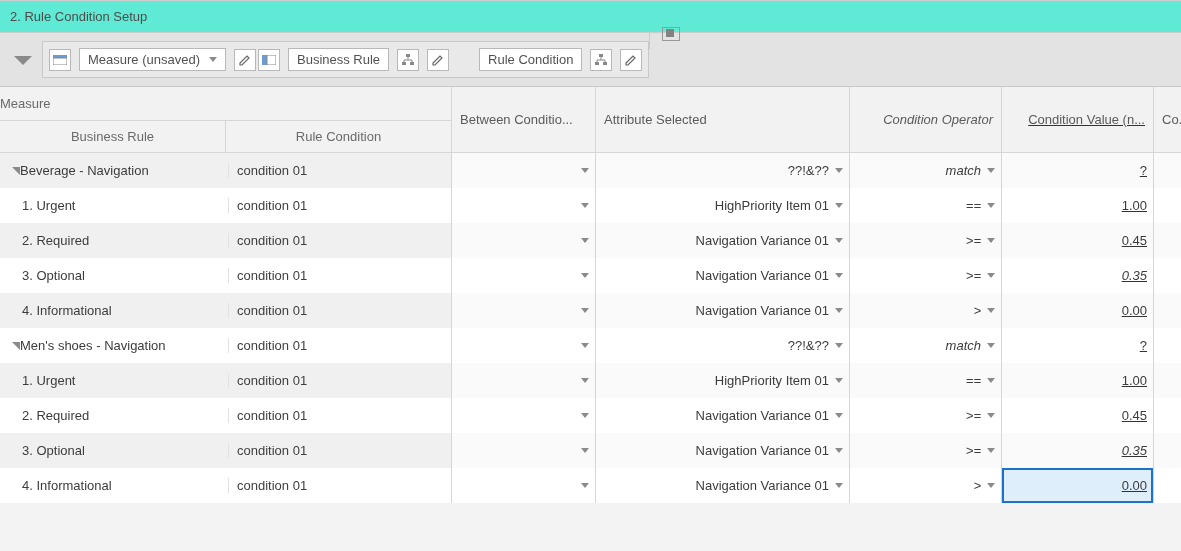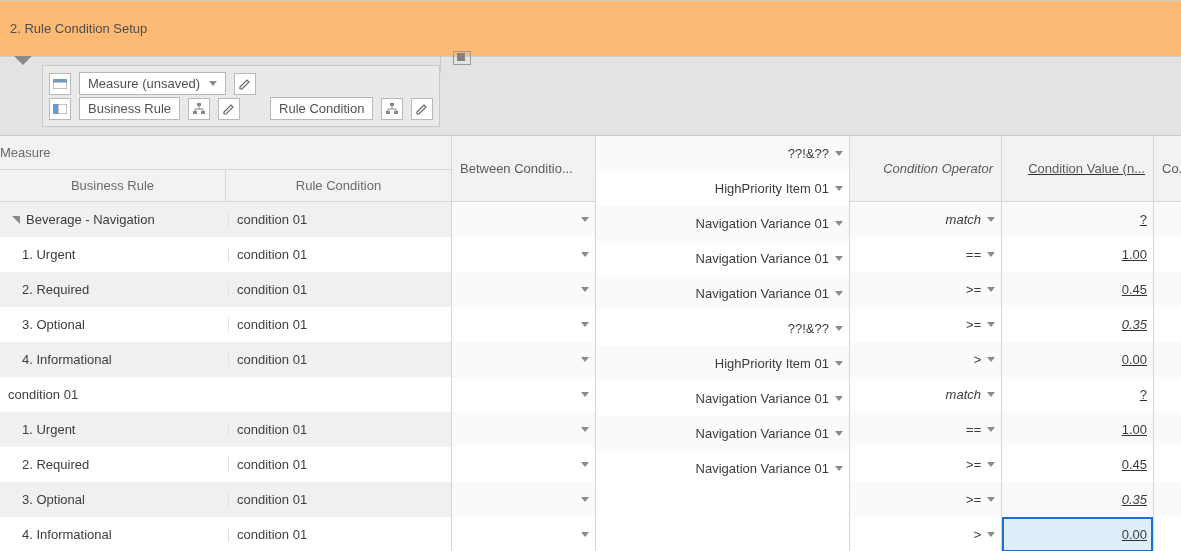--- a/index.html
+++ b/index.html
@@ -1,21 +1,21 @@
 <!DOCTYPE html>
 <html><head>
 <meta charset="utf-8">
 <style>
 * { box-sizing: border-box; margin: 0; padding: 0; font-family: "Segoe UI", Arial, sans-serif; font-size: 13px; }
 body { background: #f3f3f3; width: 1181px; height: 551px; color: #333; }
 
-.panel-title { padding: 20px 10px; background: #fdba74; color: #4d4d4d; font-size: 13px; border-top:1px solid #ccc; border-bottom:1px solid #ccc; }
+.panel-title { padding: 8px 10px; background: #5eead4; color: #4d4d4d; font-size: 13px; border-top:1px solid #ccc; border-bottom:1px solid #ccc; }
 
 .toolbar-row { display: flex; align-items: flex-start; border-bottom: 1px solid #c9c9c9; background:#e3e3e3; }
-.toolbar-left {  display:flex; flex-direction:column; gap:2px; padding:6px 6px 6px 6px; border:1px solid #c9c9c9; background:#e9e9e9; margin:8px 0 8px 42px;}
+.toolbar-left {  display:flex; flex-direction:row; gap:2px; padding:6px 6px 6px 6px; border:1px solid #c9c9c9; background:#e9e9e9; margin:8px 0 8px 42px;}
 .tl-line { display:flex; gap:8px; align-items:center; }
 .tri-icon { width:0; height:0; border-top:9px solid #8a8a8a; border-left:9px solid transparent; border-right:9px solid transparent; position:absolute; left:14px; top:56px; }
 
 .seg { display:inline-flex; align-items:center; gap:6px; background:#fff; border:1px solid #b8b8b8; padding:3px 8px; color:#525252;}
 .seg .v { width:0;height:0;border-top:5px solid #8a8a8a;border-left:4px solid transparent;border-right:4px solid transparent; margin-left:3px; }
 .icon-btn { width:22px; height:22px; background:#fff; border:1px solid #b8b8b8; display:flex; align-items:center; justify-content:center; color:#6c6c6c;}
 .icon-btn svg { display:block; }
 
 .toolbar-right { flex:1; border-left:1px solid #c9c9c9; padding:8px; position:relative;}
 .tiny-empty { width:18px; height:14px; border:1px solid #999; position:relative; }
@@ -24,21 +24,21 @@
 .grid { display:flex; background:#fff; }
 .left-cols { display:flex; flex:0 0 452px; border-right:1px solid #d6d6d6;}
 .left-inner { flex:1; }
 .meas-head { height:34px; background:#f2f2f2; border-bottom:1px solid #d6d6d6; display:flex; align-items:center; padding-right:8px; color:#6a6a6a; }
 .sub-head { display:flex; height:32px; border-bottom:1px solid #d6d6d6;}
 .sub-head > div { flex:1; display:flex; align-items:center; justify-content:center; color:#6a6a6a; background:#f2f2f2; }
 .sub-head > div:first-child { border-right:1px solid #d6d6d6; }
 
 .row { display:flex; height:35px; align-items:center; }
 .row.shade { background:#f0f0f0; }
-.c1 { flex:0 0 229px; padding-left:12px; border-right:1px solid #e2e2e2; display:flex; align-items:center; gap:6px; color:#3c3c3c;}
+.c1 { flex:0 0 229px; padding-left:12px; border-right:1px solid #e2e2e2; display:flex; align-items:center; gap:0; color:#3c3c3c;}
 .c1.sub { padding-left:22px; }
 .c2 { flex:1; padding-left:8px; color:#404040;}
 
 .right-cols { flex:1; overflow:hidden; display:flex; }
 .rcol { display:flex; flex-direction:column; border-right:1px solid #d6d6d6; }
 .rcol-header { height:66px; background:#f2f2f2; border-bottom:1px solid #d6d6d6; display:flex; align-items:center; padding:0 8px; color:#5a5a5a; white-space:nowrap; overflow:hidden; text-overflow:ellipsis; }
 .rcell { height:35px; display:flex; align-items:center; justify-content:flex-end; padding:0 6px 0 8px; color:#3c3c3c; gap:6px; }
 .rcell .v { width:0;height:0;border-top:5px solid #8a8a8a;border-left:4px solid transparent;border-right:4px solid transparent; flex:0 0 auto;}
 .rcell .txt { flex:0 0 auto; }
 .rcell.sel { background:#dfeefb; outline:2px solid #1a73c9; outline-offset:-2px; }
@@ -164,20 +164,24 @@
             </div>
             <div class="c2">condition 01</div>
           </div>
           <div class="row shade">
             <div class="c1 sub">
               <span>4. Informational</span>
             </div>
             <div class="c2">condition 01</div>
           </div>
           <div class="row">
+            <div class="c1">
+              <span class="exp-tri"></span>
+              <span>Men's shoes - Navigation</span>
+            </div>
             <div class="c2">condition 01</div>
           </div>
           <div class="row shade">
             <div class="c1 sub">
               <span>1. Urgent</span>
             </div>
             <div class="c2">condition 01</div>
           </div>
           <div class="row">
             <div class="c1 sub">
@@ -233,20 +237,23 @@
           </div>
           <div class="rcell" style="background: rgb(250, 250, 250);">
             <span class="v"></span>
           </div>
           <div class="rcell">
             <span class="v"></span>
           </div>
         </div>
     </div>
     <div class="rcol w-attr">
+      <div class="rcol-header">
+          <span>Attribute Selected</span>
+        </div>
       <div id="col-attr">
           <div class="rcell" style="background: rgb(250, 250, 250);">
             <span class="txt">??!&amp;??</span>
             <span class="v"></span>
           </div>
           <div class="rcell">
             <span class="txt">HighPriority Item 01</span>
             <span class="v"></span>
           </div>
           <div class="rcell" style="background: rgb(250, 250, 250);">

